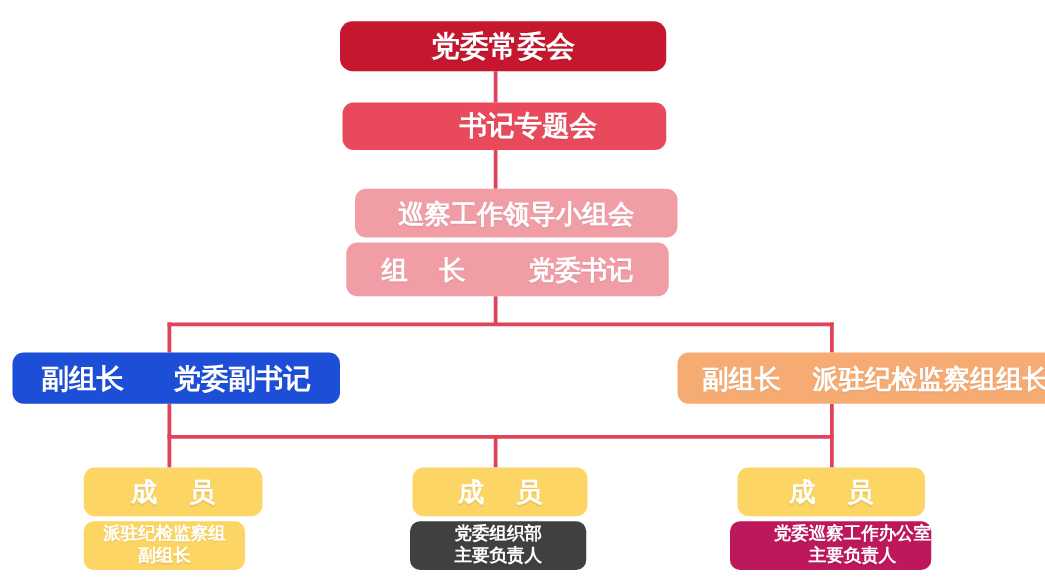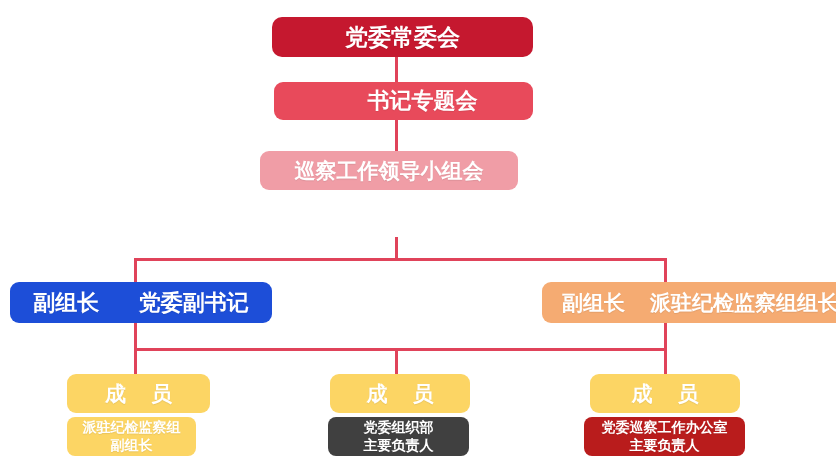--- a/index.html
+++ b/index.html
@@ -22,21 +22,21 @@
   .node > span{
     display:block;
     white-space:pre;
     text-align:center;
     text-shadow:0 1px 1px rgba(0,0,0,0.08);
   }
   .line{position:absolute;}
   
   #n-top1{left:272px;top:17px;width:261px;height:40px;font-size:23px;border-radius:10px;}
   #n-top2{left:274px;top:82px;width:259px;height:38px;font-size:22px;padding-left:38px;}
-  #n-top3{left:260px;top:151px;width:258px;height:39px;font-size:21px;}
+  #n-top3{left:284px;top:151px;width:258px;height:39px;font-size:21px;}
   #n-top4{left:277px;top:194px;width:258px;height:43px;font-size:21px;}
   
   #n-dep-left{left:10px;top:282px;width:262px;height:41px;font-size:22px;}
   #n-dep-right{left:511px;top:282px;width:317px;height:41px;font-size:21px;margin-left:31px;}
   
   #n-mem-left{left:67px;top:374px;width:143px;height:39px;font-size:21px;}
   #n-mem-mid{left:330px;top:374px;width:140px;height:39px;font-size:21px;}
   #n-mem-right{left:590px;top:374px;width:150px;height:39px;font-size:21px;}
   
   .subnode{font-size:14px;border-radius:8px;}
@@ -80,20 +80,23 @@
     <span>党委常委会</span>
   </div>
 
   <div class="node" id="n-top2" style="background-color: rgb(232, 74, 91);">
     <span>书记专题会</span>
   </div>
 
   <div class="node" id="n-top3" style="background-color: rgb(240, 157, 166);">
     <span>巡察工作领导小组会</span>
   </div>
+  <div class="node" id="n-top4" style="background-color: rgb(240, 157, 166);">
+    <span>组  长    党委书记</span>
+  </div>
 
   <div class="node" id="n-dep-left" style="background-color: #1d4ed8;">
     <span>副组长   党委副书记</span>
   </div>
   <div class="node" id="n-dep-right" style="background-color: rgb(245, 171, 114);">
     <span>副组长  派驻纪检监察组组长</span>
   </div>
 
   <div class="node" id="n-mem-left" style="background-color: rgb(252, 213, 100);">
     <span>成  员</span>
@@ -106,18 +109,18 @@
   </div>
 
   <div class="node subnode" id="n-sub-left" style="background-color: rgb(252, 213, 100);">
     <span>派驻纪检监察组
 副组长</span>
   </div>
   <div class="node subnode" id="n-sub-mid" style="background-color: #404040;">
     <span>党委组织部
 主要负责人</span>
   </div>
-  <div class="node subnode" id="n-sub-right" style="background-color: #b91c1c;">
+  <div class="node subnode" id="n-sub-right" style="background-color: #be185d; justify-content: flex-end;">
     <span>党委巡察工作办公室
 主要负责人</span>
   </div>
 
 </div>
 
 </body></html>

